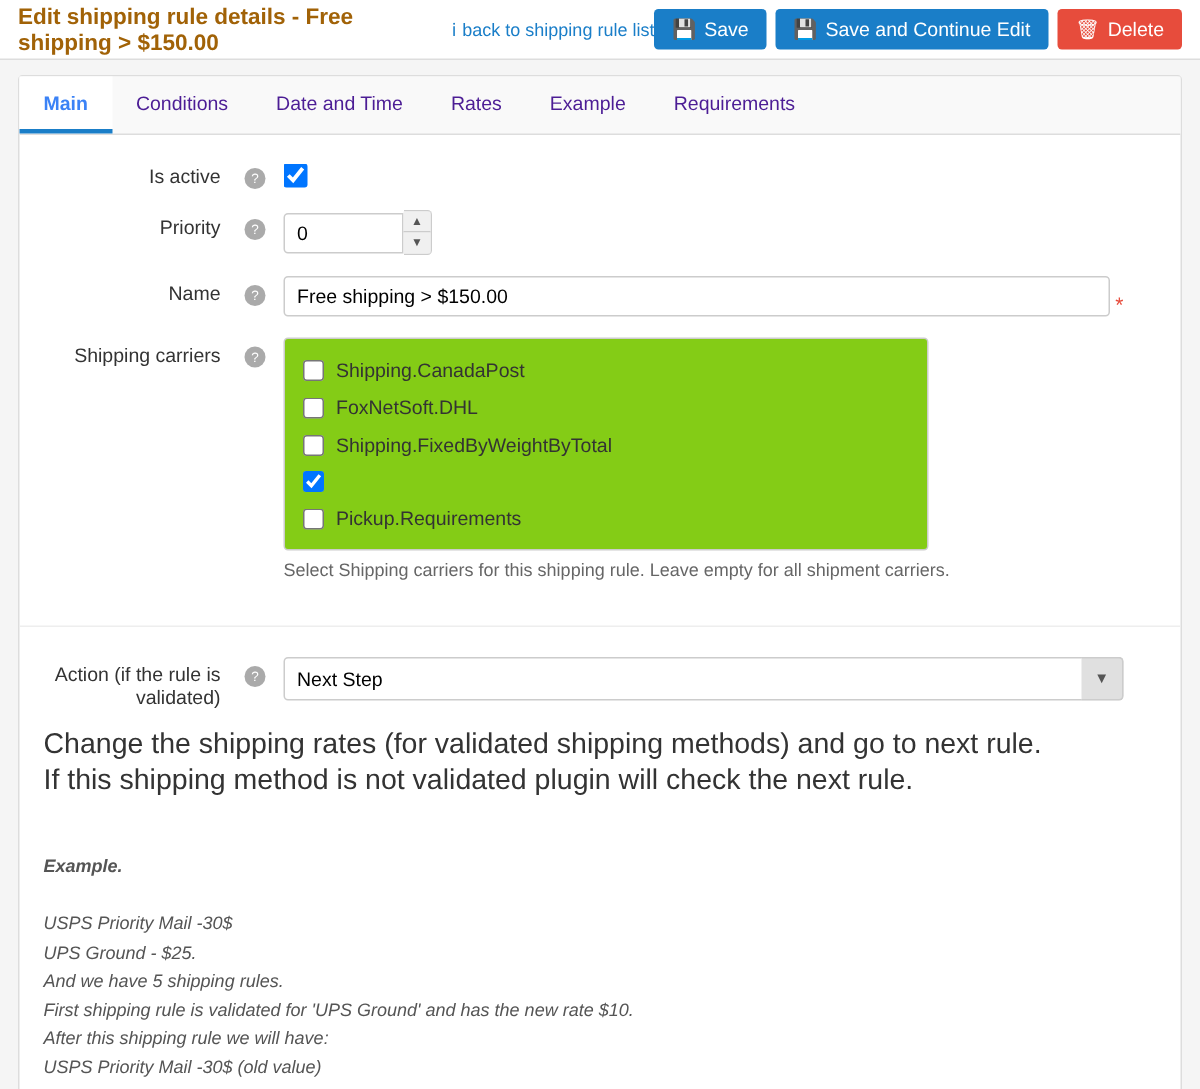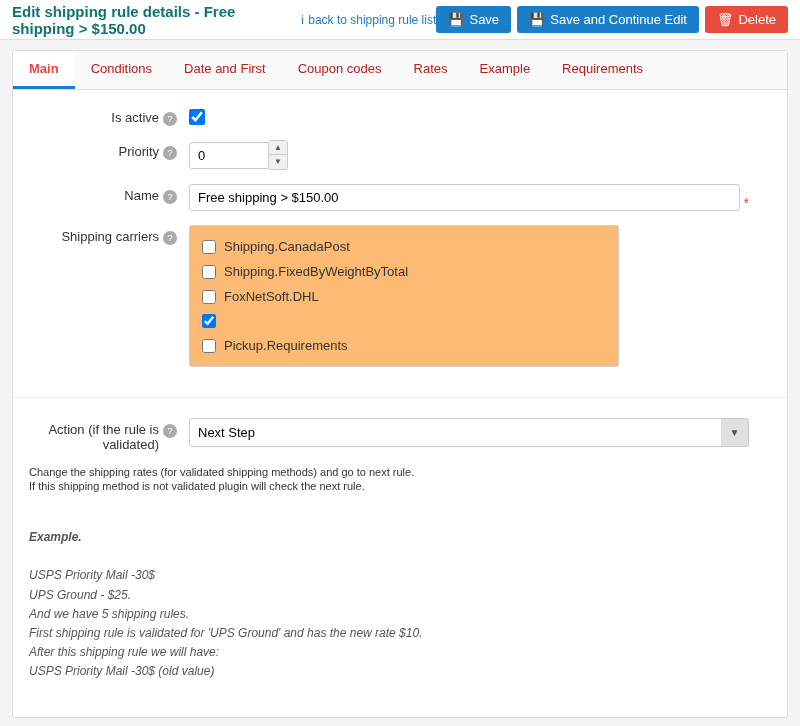--- a/index.html
+++ b/index.html
@@ -9,21 +9,21 @@
       background: #fff;
       border-bottom: 1px solid #ddd;
       padding: 0 12px;
       display: flex;
       align-items: center;
       height: 40px;
     }
     .header-title {
       font-size: 15px;
       font-weight: bold;
-      color: #0f766e;
+      color: #a16207;
       flex: 1;
     }
     .back-link {
       font-size: 12px;
       color: #1a7ec8;
       margin-left: 10px;
       cursor: pointer;
       display: flex;
       align-items: center;
       gap: 4px;
@@ -64,26 +64,26 @@
     }
     .tabs-nav {
       display: flex;
       border-bottom: 1px solid #ddd;
       background: #f9f9f9;
     }
     .tab-item {
       padding: 10px 16px;
       cursor: pointer;
       font-size: 13px;
-      color: #b91c1c;
+      color: #4c1d95;
       border-bottom: 3px solid transparent;
       white-space: nowrap;
     }
     .tab-item.active {
-      color: #ef4444;
+      color: #3b82f6;
       border-bottom: 3px solid #1a7ec8;
       background: #fff;
       font-weight: bold;
     }
 
     .tab-content {
       padding: 16px;
     }
 
     .form-row {
@@ -95,21 +95,21 @@
       width: 160px;
       text-align: right;
       padding-right: 12px;
       padding-top: 4px;
       font-size: 13px;
       color: #333;
       flex-shrink: 0;
       display: flex;
       align-items: flex-start;
       justify-content: flex-end;
-      gap: 4px;
+      gap: 16px;
     }
     .help-icon {
       display: inline-flex;
       align-items: center;
       justify-content: center;
       width: 14px;
       height: 14px;
       border-radius: 50%;
       background: #aaa;
       color: #fff;
@@ -178,21 +178,21 @@
     .checkbox-wrap input[type="checkbox"] {
       width: 16px;
       height: 16px;
       cursor: pointer;
     }
 
     .carriers-box {
       border: 1px solid #ccc;
       border-radius: 3px;
       padding: 8px;
-      background: #fdba74;
+      background: #84cc16;
       max-width: 430px;
     }
     .carrier-item {
       display: flex;
       align-items: center;
       padding: 5px 4px;
       gap: 8px;
       font-size: 13px;
     }
     .carrier-item input[type="checkbox"] {
@@ -238,21 +238,21 @@
       color: #555;
     }
 
     .action-section {
       margin-top: 4px;
     }
     .action-description {
       margin-bottom: 10px;
     }
     .action-description p {
-      font-size: 11px;
+      font-size: 19px;
       color: #333;
       margin-bottom: 2px;
     }
 
     .example-section {
       padding: 10px 16px 16px 16px;
     }
     .example-text {
       font-size: 12px;
       color: #555;
@@ -291,22 +291,21 @@
     </button>
   </div>
 </div>
 
 <div class="main-content">
   <div class="tabs-container">
 
     <div class="tabs-nav">
       <div class="tab-item active">Main</div>
       <div class="tab-item">Conditions</div>
-      <div class="tab-item">Date and First</div>
-      <div class="tab-item">Coupon codes</div>
+      <div class="tab-item">Date and Time</div>
       <div class="tab-item">Rates</div>
       <div class="tab-item">Example</div>
       <div class="tab-item">Requirements</div>
     </div>
 
     <div class="tab-content">
 
       <div class="form-row">
         <div class="form-label">
           <span>Is active</span>
@@ -350,34 +349,35 @@
           <span class="help-icon">?</span>
         </div>
         <div class="form-control">
           <div class="carriers-box">
             <div class="carrier-item">
               <input type="checkbox" style="">
               <span>Shipping.CanadaPost</span>
             </div>
             <div class="carrier-item">
               <input type="checkbox" style="">
-              <span>Shipping.FixedByWeightByTotal</span>
+              <span>FoxNetSoft.DHL</span>
             </div>
             <div class="carrier-item">
               <input type="checkbox" style="">
-              <span>FoxNetSoft.DHL</span>
+              <span>Shipping.FixedByWeightByTotal</span>
             </div>
             <div class="carrier-item">
               <input type="checkbox" checked="" style="">
             </div>
             <div class="carrier-item">
               <input type="checkbox" style="">
               <span>Pickup.Requirements</span>
             </div>
           </div>
+          <div class="carrier-help">Select Shipping carriers for this shipping rule. Leave empty for all shipment carriers.</div>
         </div>
       </div>
 
     </div>
 
     <hr class="section-divider">
 
     <div class="tab-content action-section">
       <div class="form-row">
         <div class="form-label">

